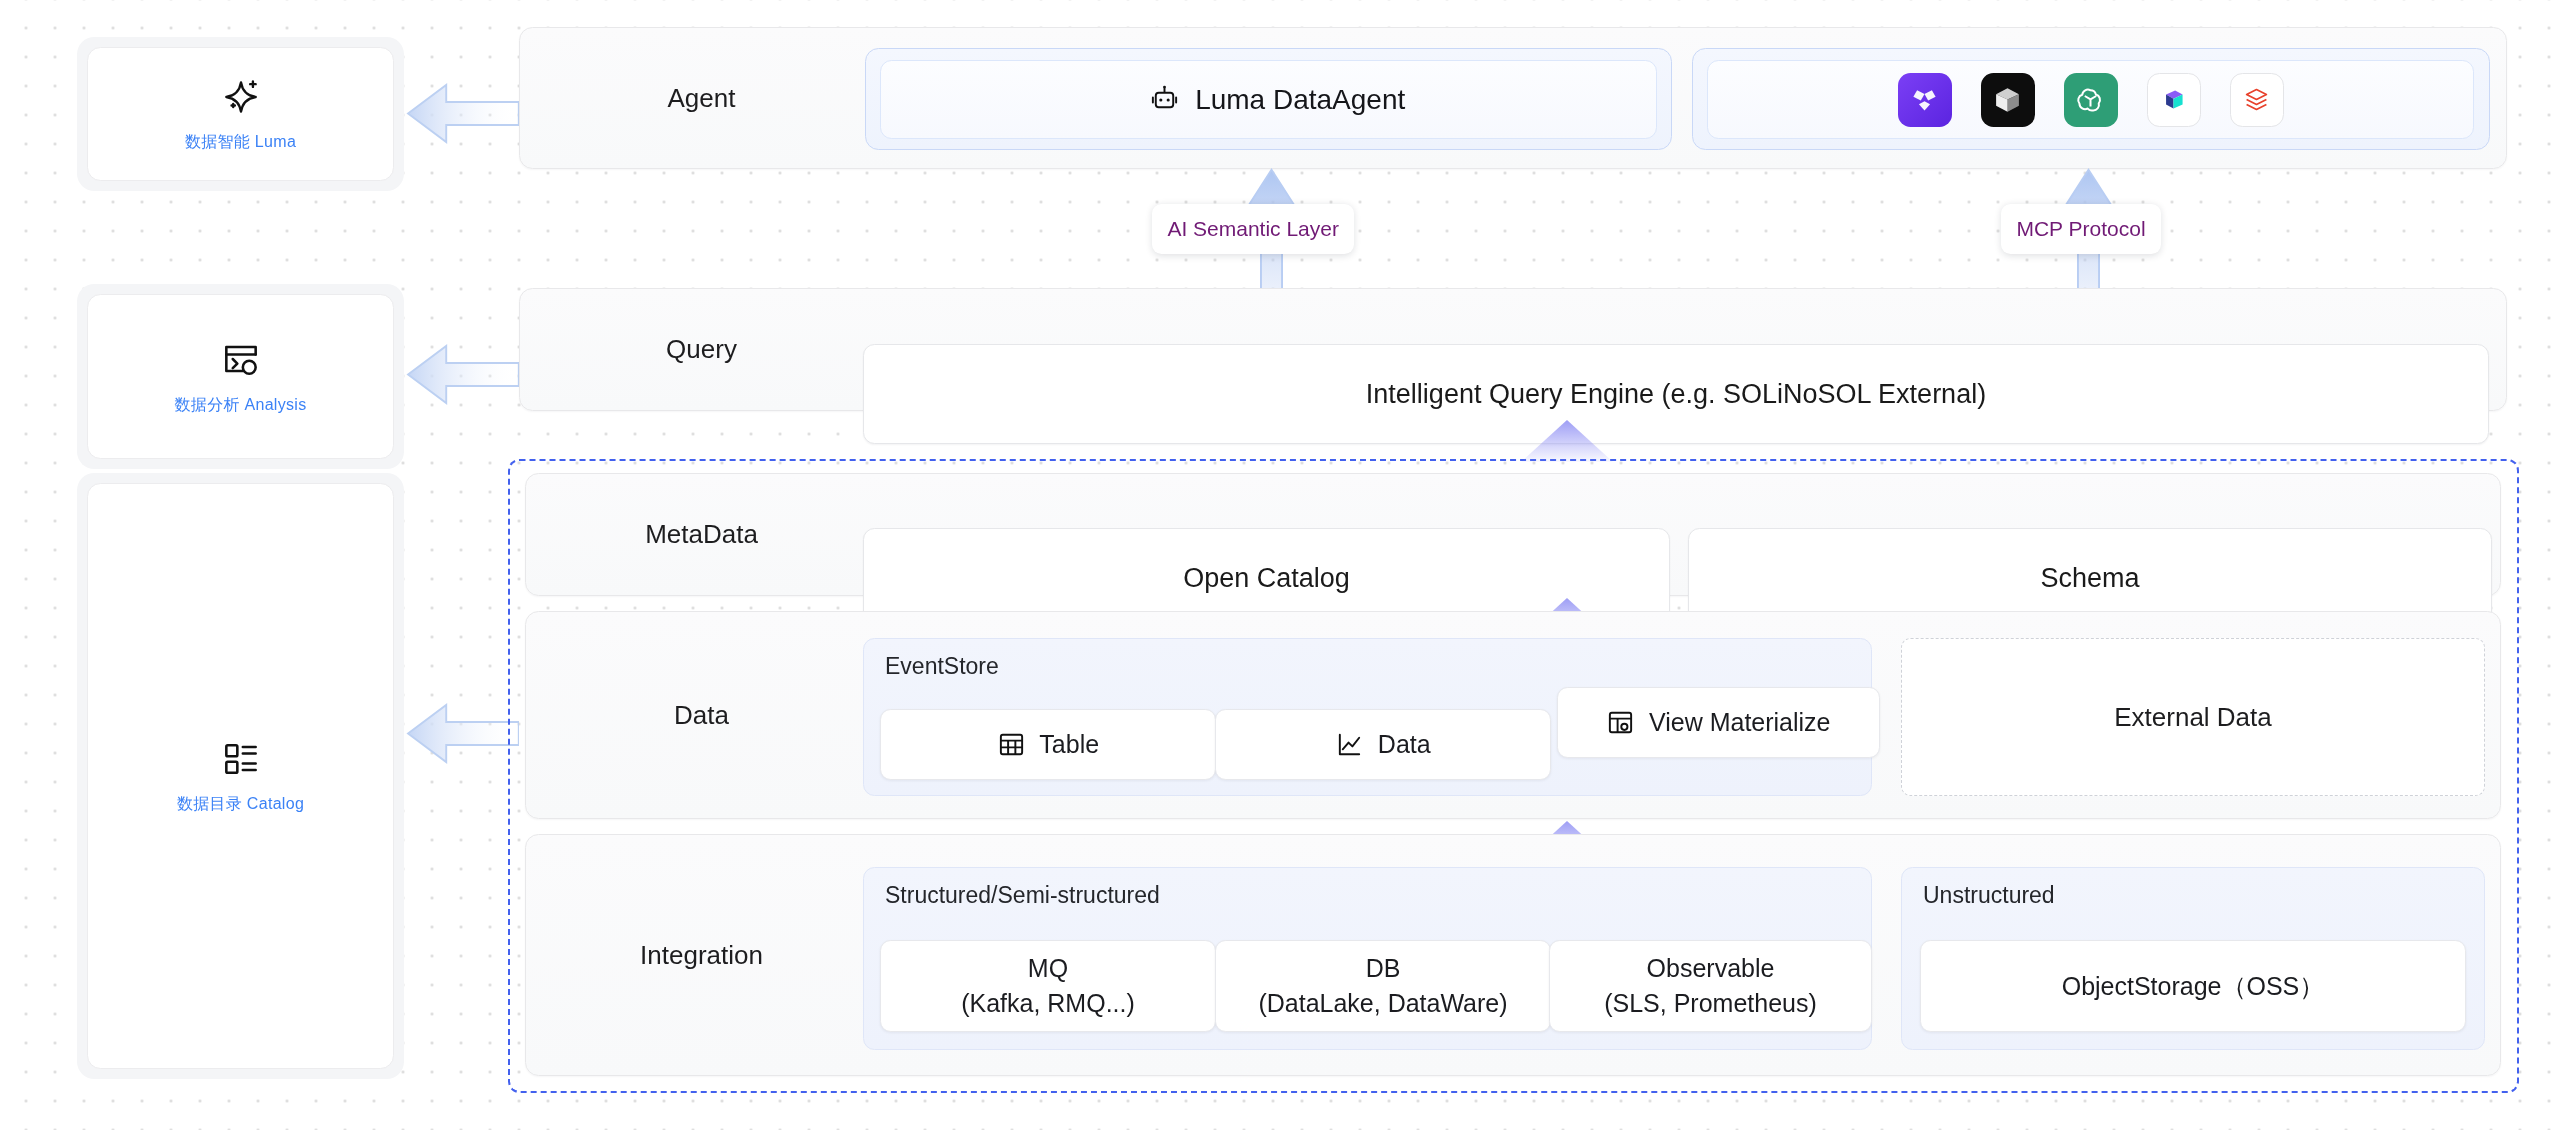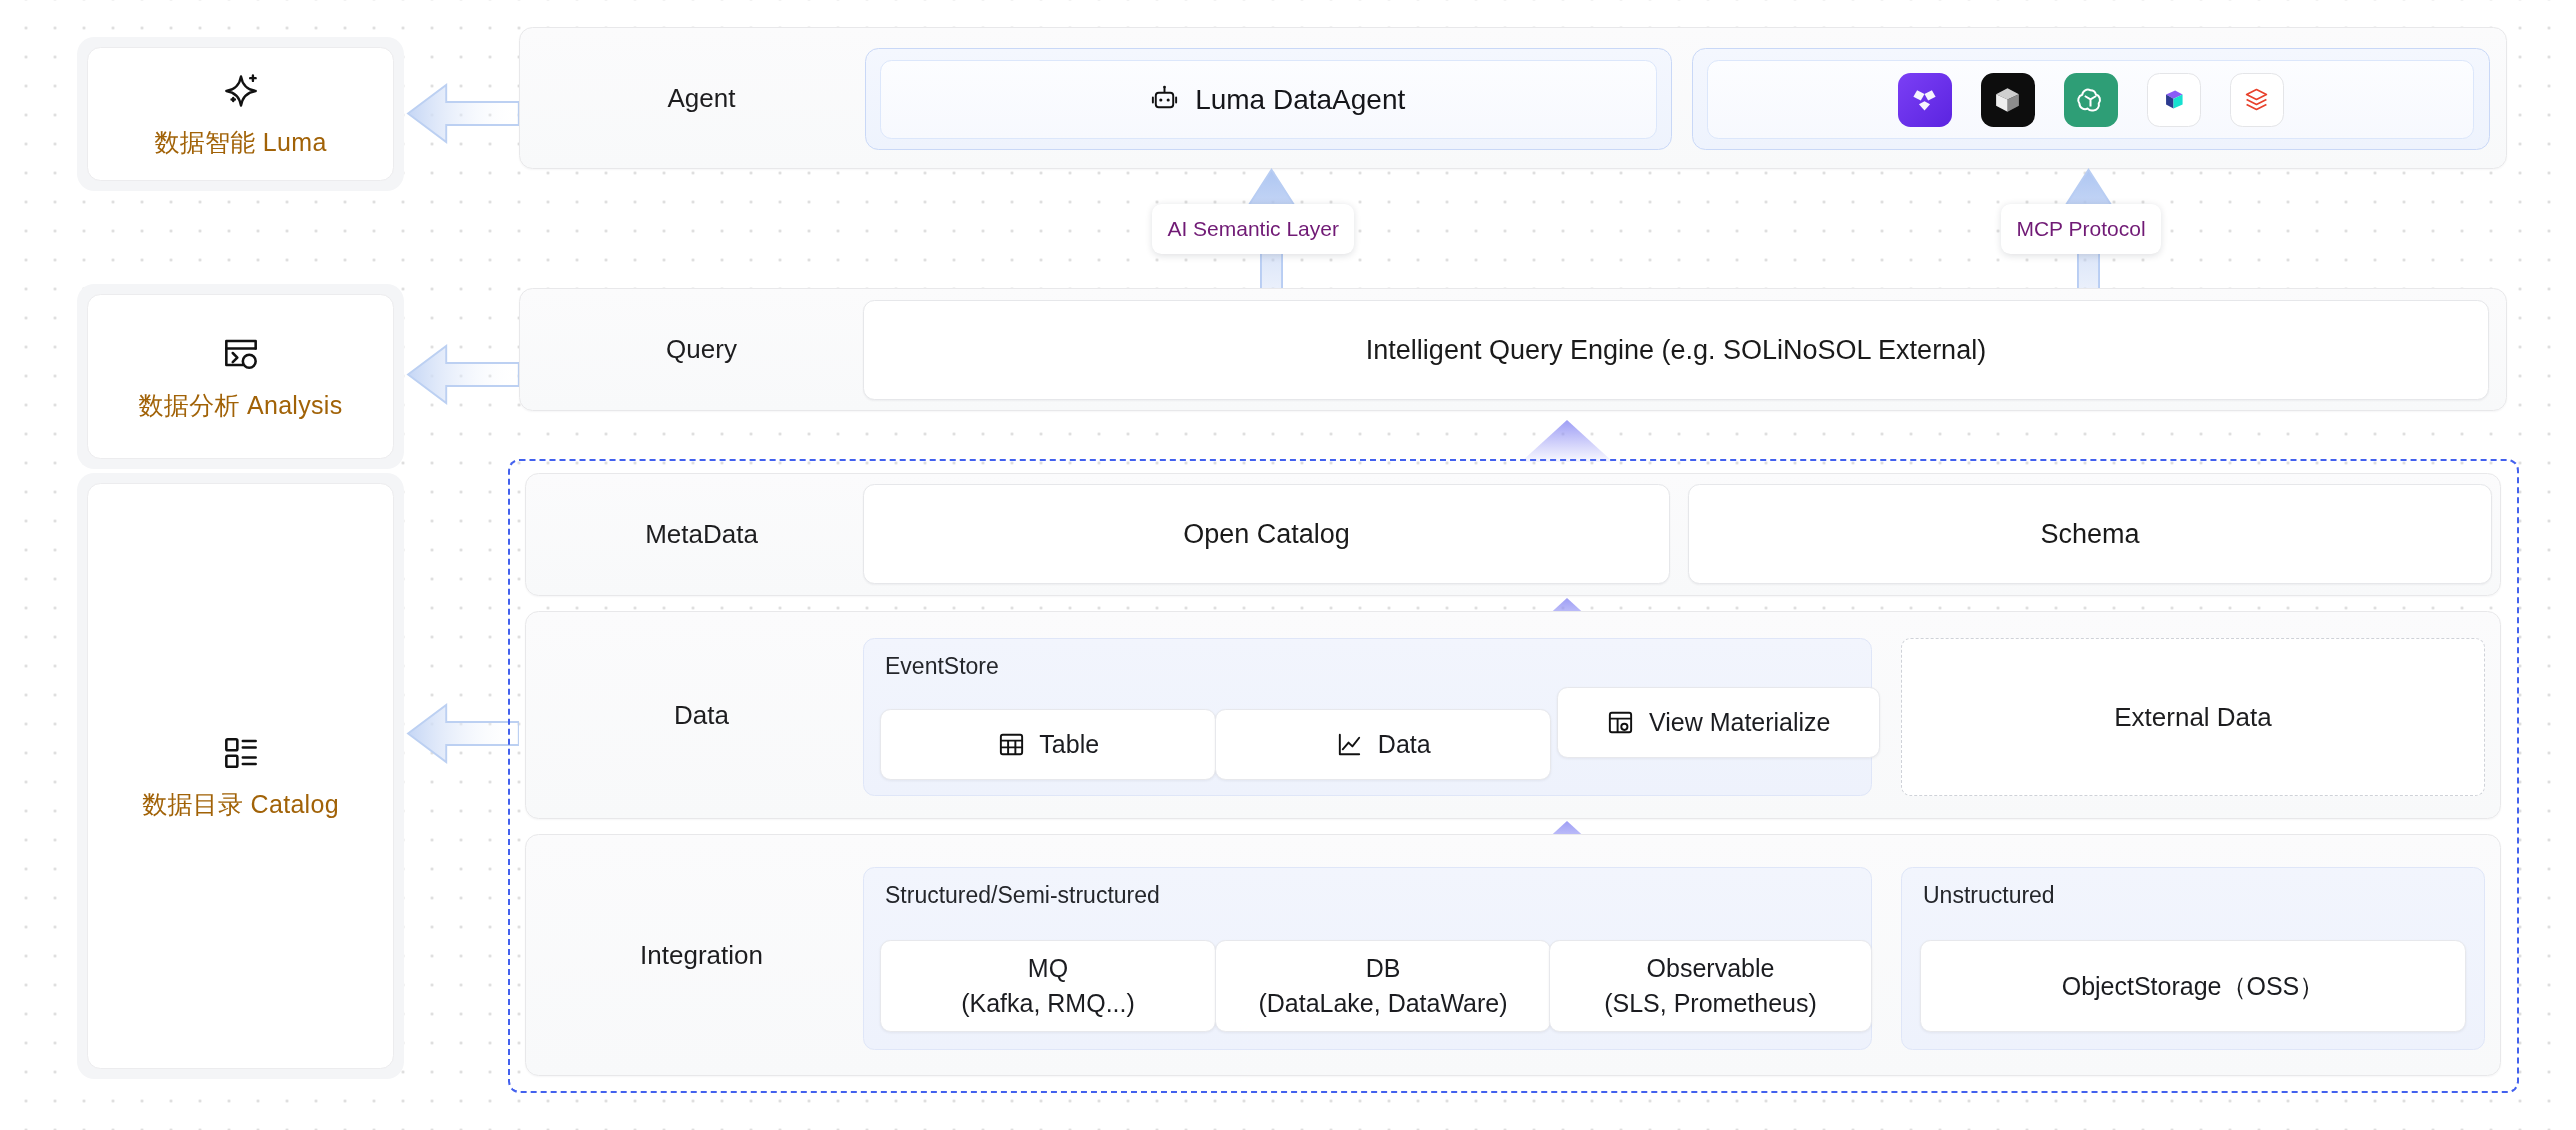--- a/index.html
+++ b/index.html
@@ -28,39 +28,40 @@
     border-radius: 13.5px;
     box-shadow: 0 1px 1.9px rgba(16,24,40,.04);
   }
   .white {
     background: #ffffff;
     border: 1px solid #e6e7ea;
     border-radius: 11.5px;
     box-shadow: 0 1px 1.9px rgba(16,24,40,.05);
     display: flex; align-items: center; justify-content: center;
     text-align: center;
+    margin-top: 44px;
   }
 
   
   .side-card {
     position: absolute;
     background: #f4f5f7;
     border-radius: 17.3px;
     padding: 9.6px;
   }
   .side-inner {
     width: 100%; height: 100%;
     background: #ffffff;
     border: 1px solid #ececee;
     border-radius: 13.5px;
     display: flex; flex-direction: column;
     align-items: center; justify-content: center;
     gap: 13.5px;
   }
-  .side-label { font-size: 25px; color: #a16207; letter-spacing: 0.3px; white-space: nowrap; }
+  .side-label { font-size: 16px; color: #3b82f6; letter-spacing: 0.3px; white-space: nowrap; }
   .side-icon { width: 44px; height: 44px; display: block; }
 
   
   .row-label {
     position: absolute;
     font-size: 26px; color: #1d1d1f;
     display: flex; align-items: center; justify-content: center;
   }
 
   

